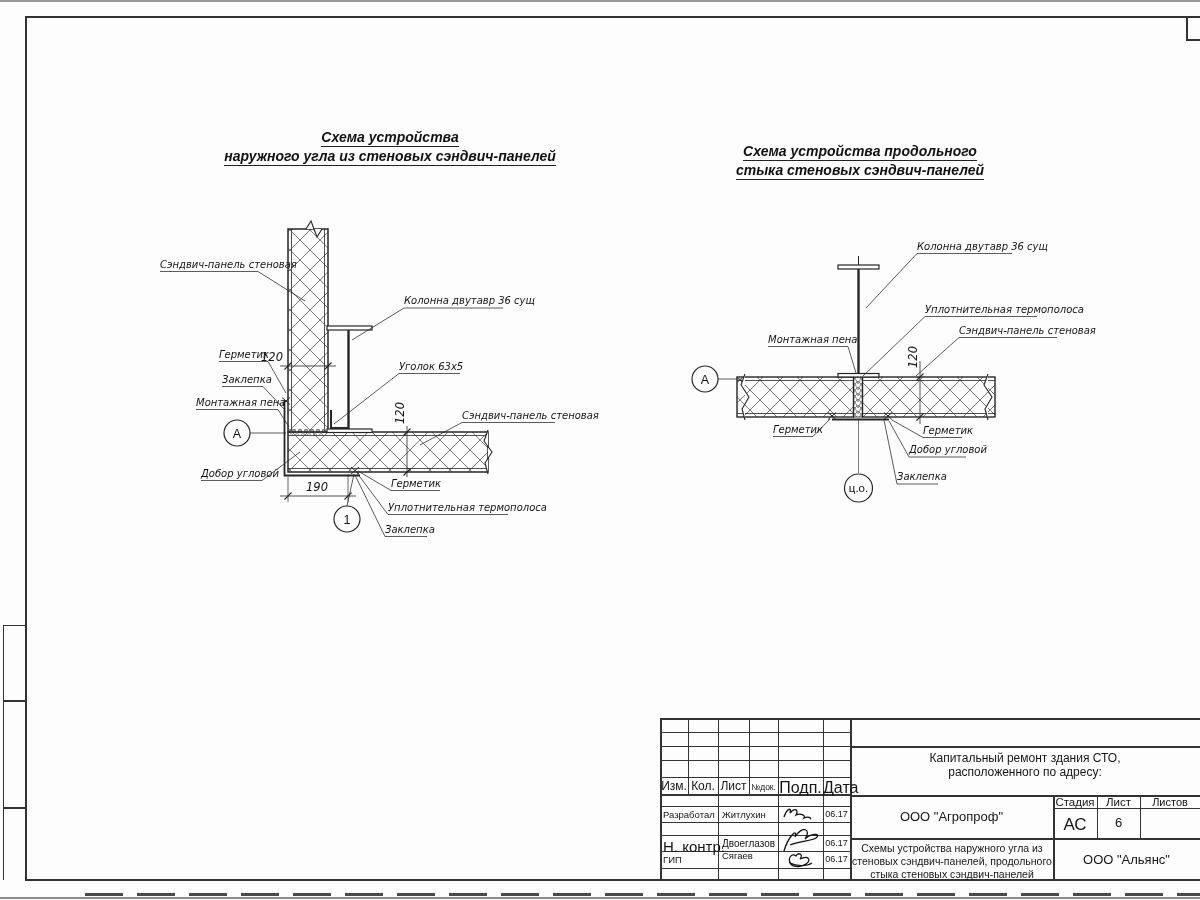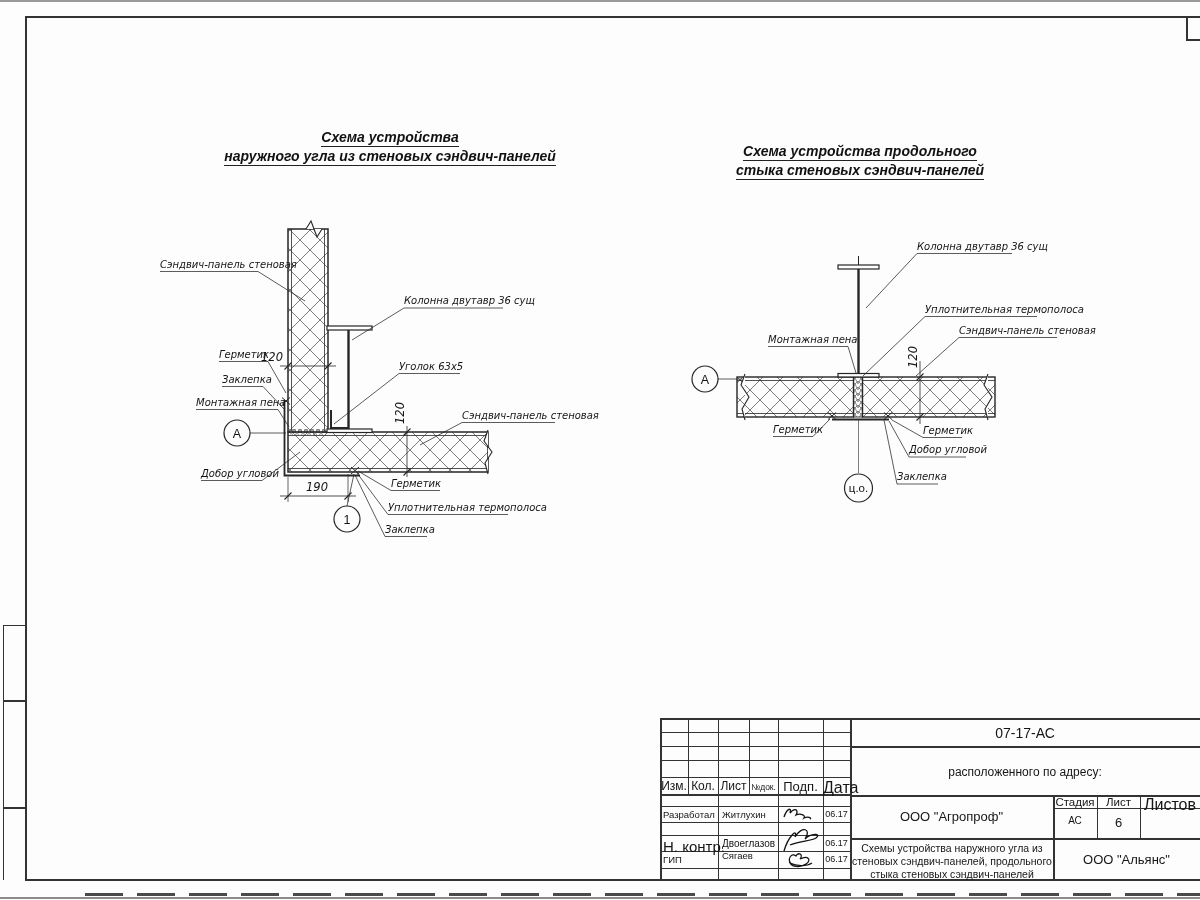--- a/index.html
+++ b/index.html
@@ -225,21 +225,21 @@
     <div class="ln" style="left:393px;top:90px;width:147px;height:1px"></div>
     <div class="ln" style="left:190px;top:120px;width:350px;height:1.5px"></div>
     <div class="ln" style="left:393px;top:77px;width:1.5px;height:85px"></div>
     <div class="ln" style="left:437px;top:77px;width:1px;height:43px"></div>
     <div class="ln" style="left:480px;top:77px;width:1px;height:43px"></div>
 
     <div class="tb-txt ctr" style="left:0;top:61px;width:28px;font-size:12px">Изм.</div>
     <div class="tb-txt ctr" style="left:28px;top:61px;width:30px;font-size:12px">Кол.</div>
     <div class="tb-txt ctr" style="left:58px;top:61px;width:31px;font-size:12px">Лист</div>
     <div class="tb-txt ctr" style="left:89px;top:64px;width:29px;font-size:8.5px">№док.</div>
-    <div class="tb-txt ctr" style="left:118px;top:61px;width:45px;font-size:13px">Подп.</div>
+    <div class="tb-txt ctr" style="left:118px;top:61px;width:45px;font-size:16px">Подп.</div>
     <div class="tb-txt ctr" style="left:163px;top:61px;width:27px;font-size:16px">Дата</div>
 
     <div class="tb-txt" style="left:3px;top:91px;font-size:9.5px">Разработал</div>
     <div class="tb-txt" style="left:62px;top:91px;font-size:9.5px">Житлухин</div>
     <div class="tb-txt ctr" style="left:163px;top:91px;width:27px;font-size:9px">06.17</div>
     <div class="tb-txt" style="left:3px;top:120px;font-size:15px">Н. контр.</div>
     <div class="tb-txt" style="left:62px;top:120px;font-size:10px">Двоеглазов</div>
     <div class="tb-txt ctr" style="left:163px;top:120px;width:27px;font-size:9px">06.17</div>
     <div class="tb-txt" style="left:3px;top:136px;font-size:9.5px">ГИП</div>
     <div class="tb-txt" style="left:62px;top:132px;font-size:9.5px">Сягаев</div>
@@ -248,29 +248,29 @@
     <svg class="abs" style="left:120px;top:86px;overflow:visible" width="42" height="18">
       <path d="M4,13 C7,4 12,3 10,9 C15,3 19,6 16,11 C20,9 26,11 24,14 C28,12 32,14 30,15" fill="none" stroke="#111" stroke-width="1.3"></path>
     </svg>
     <svg class="abs" style="left:118px;top:107px;overflow:visible" width="45" height="28">
       <path d="M6,26 C10,12 20,2 17,12 C24,0 34,4 27,14 C33,8 44,8 38,13 C34,16 20,16 12,20" fill="none" stroke="#111" stroke-width="1.3"></path>
     </svg>
     <svg class="abs" style="left:122px;top:133px;overflow:visible" width="40" height="18">
       <path d="M10,14 C4,8 10,1 14,5 C16,1 22,3 18,8 C26,4 30,9 24,13 C18,17 10,16 8,12 C14,15 24,16 30,12" fill="none" stroke="#111" stroke-width="1.2"></path>
     </svg>
 
-    <div class="tb-txt ctr" style="left:190px;top:7px;width:350px;font-size:14px">07-17-АС</div>
+    <div class="tb-txt ctr" style="left:190px;top:33px;width:350px;font-size:12px">Капитальный ремонт здания СТО,</div>
     <div class="tb-txt ctr" style="left:190px;top:47px;width:350px;font-size:12px">расположенного по адресу:</div>
 
     <div class="tb-txt ctr" style="left:190px;top:91px;width:203px;font-size:13px">ООО "Агропроф"</div>
 
     <div class="tb-txt ctr" style="left:393px;top:78px;width:44px;font-size:11.5px">Стадия</div>
     <div class="tb-txt ctr" style="left:437px;top:78px;width:43px;font-size:11.5px">Лист</div>
-    <div class="tb-txt ctr" style="left:480px;top:78px;width:60px;font-size:16px">Листов</div>
-    <div class="tb-txt ctr" style="left:393px;top:97px;width:44px;font-size:10px">АС</div>
+    <div class="tb-txt ctr" style="left:480px;top:78px;width:60px;font-size:11px">Листов</div>
+    <div class="tb-txt ctr" style="left:393px;top:97px;width:44px;font-size:17px">АС</div>
     <div class="tb-txt ctr" style="left:437px;top:97px;width:43px;font-size:13px">6</div>
 
     <div class="tb-txt ctr" style="left:192px;top:124px;width:200px;font-size:10.5px">Схемы устройства наружного угла из</div>
     <div class="tb-txt ctr" style="left:192px;top:137px;width:200px;font-size:10.5px">стеновых сэндвич-панелей, продольного</div>
     <div class="tb-txt ctr" style="left:192px;top:150px;width:200px;font-size:10.5px">стыка стеновых сэндвич-панелей</div>
 
     <div class="tb-txt ctr" style="left:393px;top:134px;width:147px;font-size:13px">ООО "Альянс"</div>
   </div>
 
 </div>

